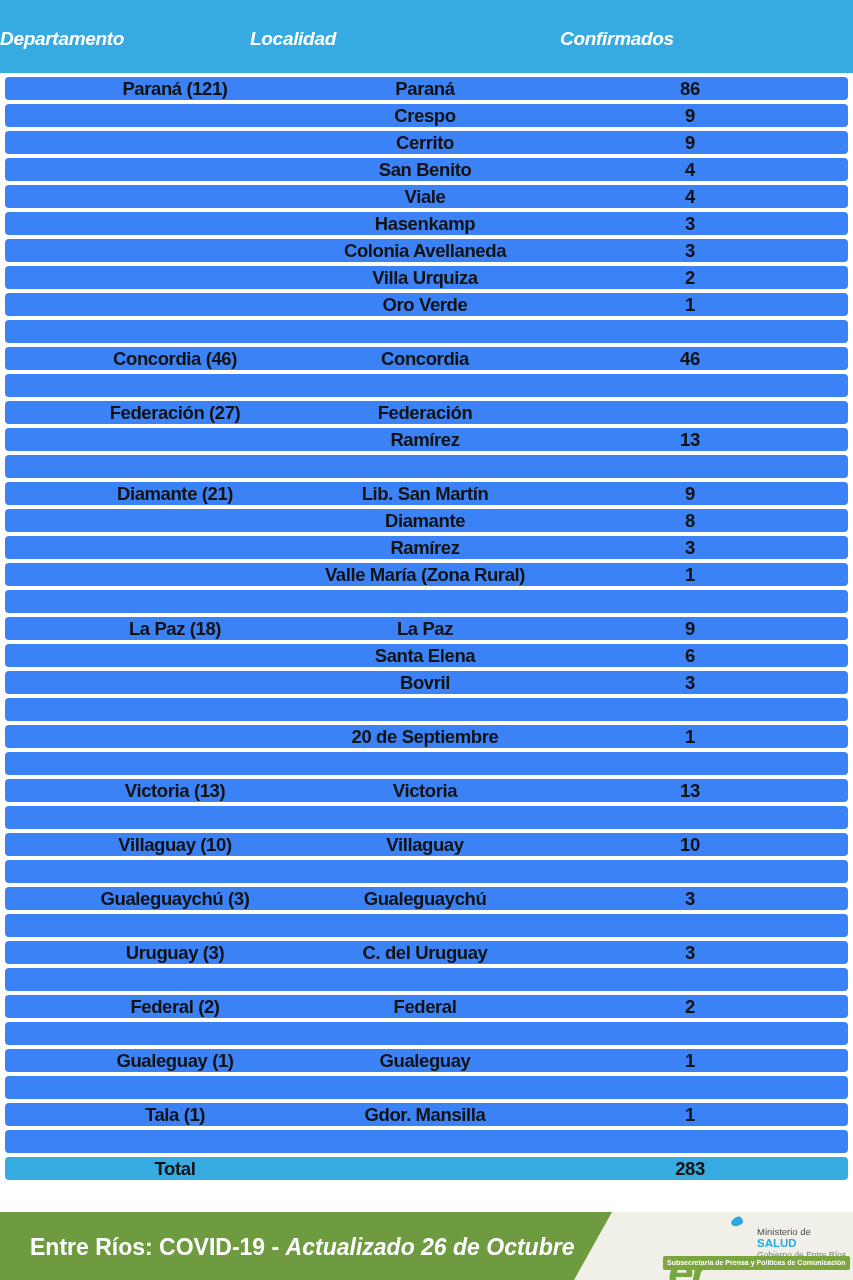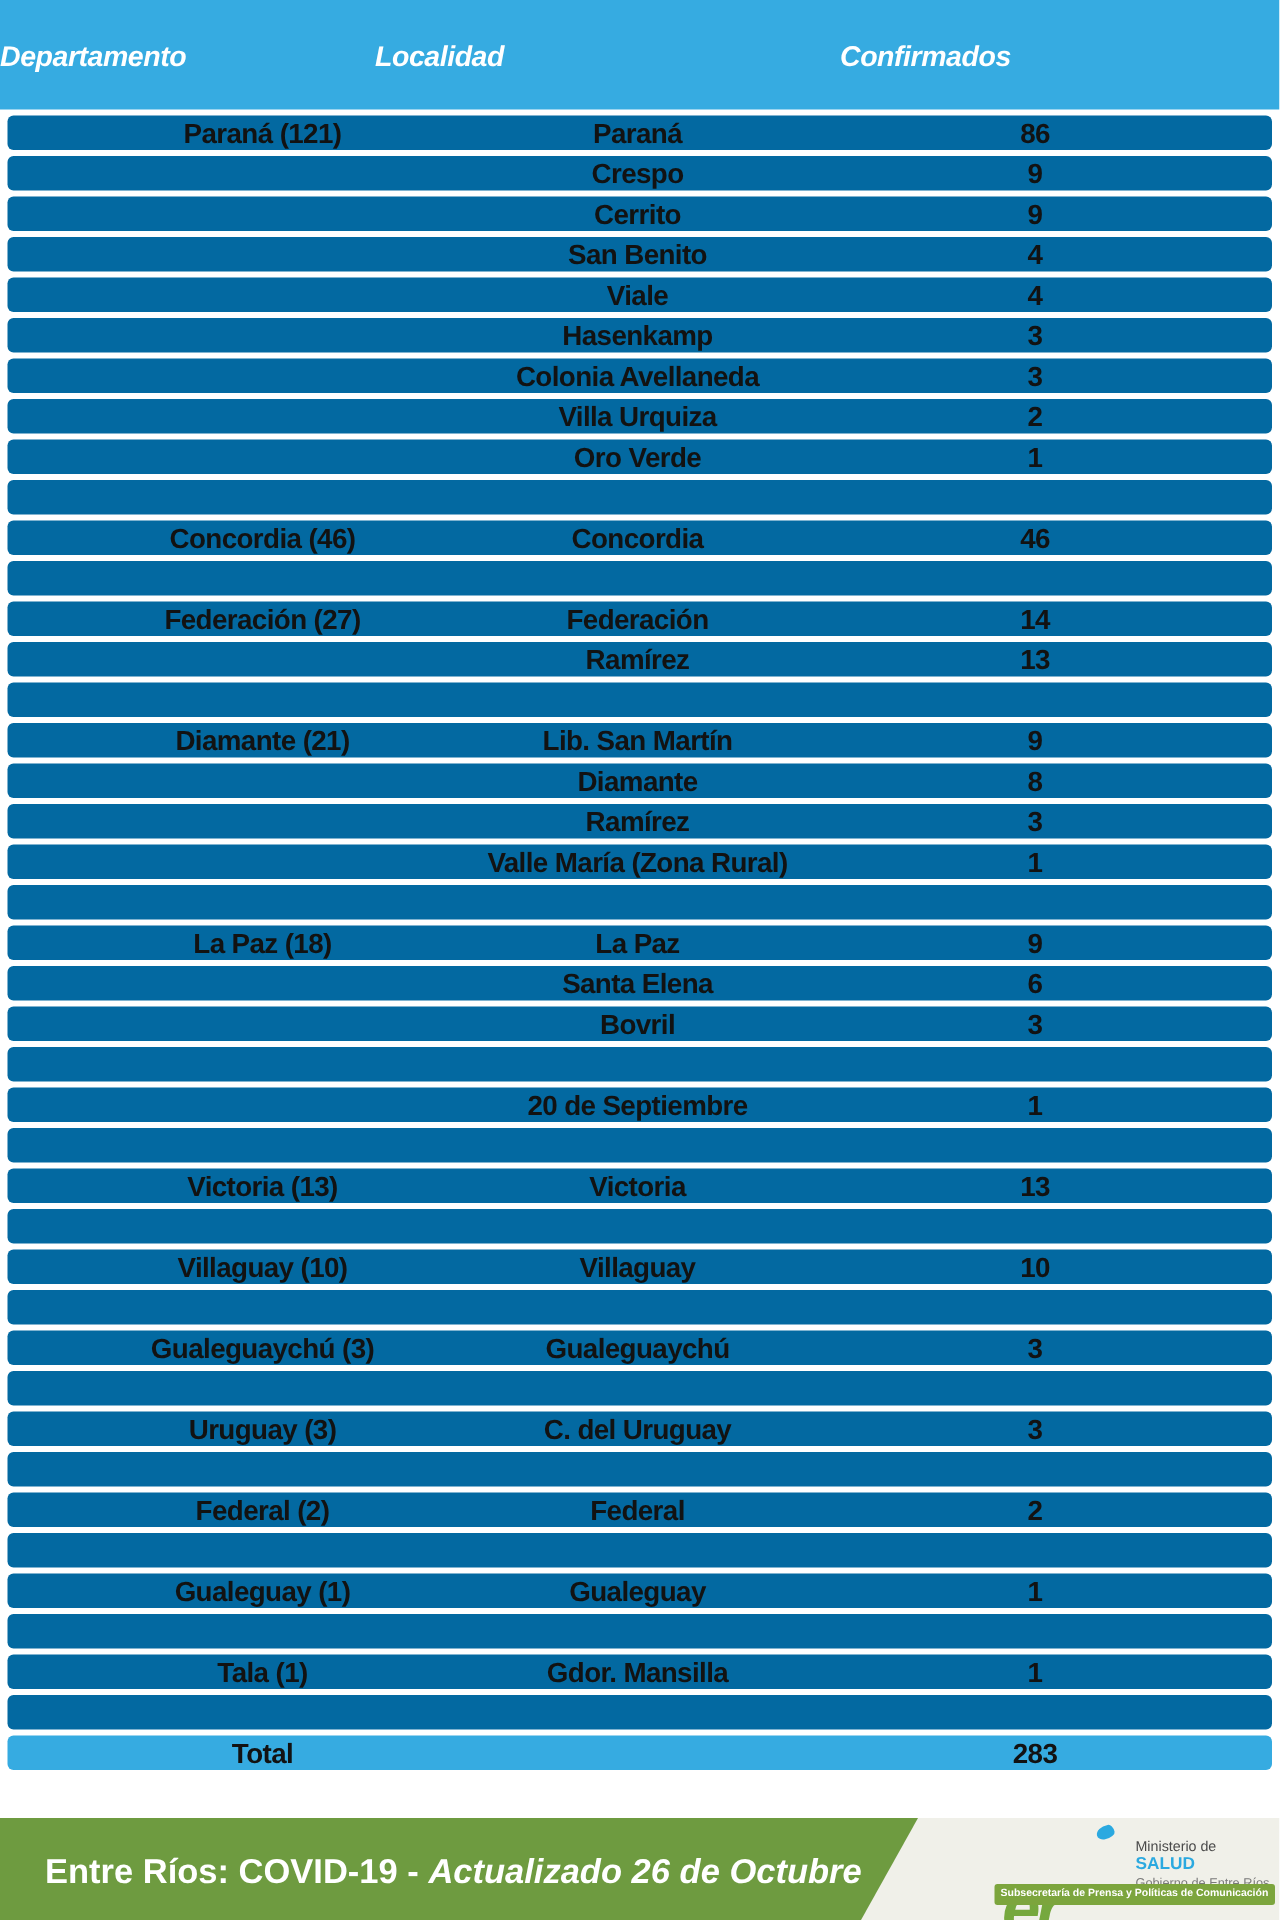--- a/index.html
+++ b/index.html
@@ -20,21 +20,21 @@
   }
   .col-dept{left:0;width:350px;}
   .col-loc{left:250px;width:350px;}
   .col-conf{left:560px;width:260px;}
   
   .rows{
     position:absolute;left:5px;top:77px;width:843px;
     display:flex;flex-direction:column;row-gap:4px;
   }
   .bar{
-    position:relative;height:23px;border-radius:4px;background:#0369a1;
+    position:relative;height:23px;border-radius:4px;background:#3b82f6;
     flex:0 0 23px;
   }
   .bar.total{background:var(--blue,#36ABE1);}
   .bar span{
     position:absolute;top:0;height:23px;line-height:24px;text-align:center;
     font-weight:bold;font-size:18.5px;letter-spacing:-0.4px;color:#121212;
     white-space:nowrap;
   }
   .cell-dept{left:0;width:340px;}
   .cell-loc{left:245px;width:350px;}
@@ -127,21 +127,20 @@
     <div class="bar"></div>
     <div class="bar">
       <span class="cell-dept">Concordia (46)</span>
       <span class="cell-loc">Concordia</span>
       <span class="cell-conf">46</span>
     </div>
     <div class="bar"></div>
     <div class="bar">
       <span class="cell-dept">Federación (27)</span>
       <span class="cell-loc">Federación</span>
-      <span class="cell-conf">14</span>
     </div>
     <div class="bar">
       <span class="cell-loc">Ramírez</span>
       <span class="cell-conf">13</span>
     </div>
     <div class="bar"></div>
     <div class="bar">
       <span class="cell-dept">Diamante (21)</span>
       <span class="cell-loc">Lib. San Martín</span>
       <span class="cell-conf">9</span>

